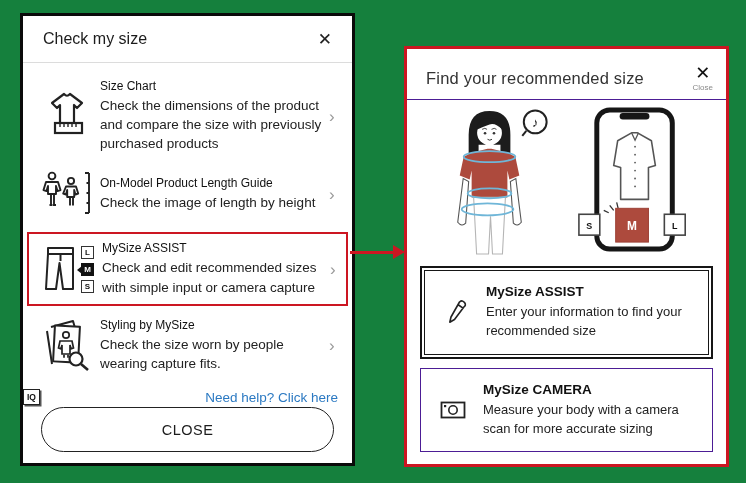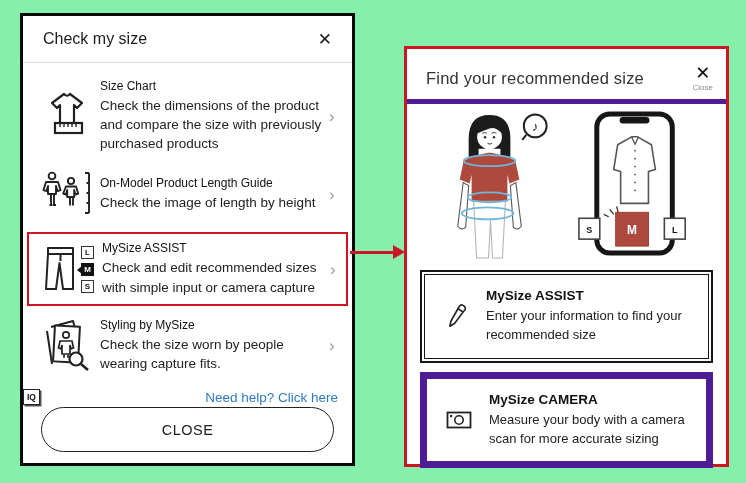--- a/index.html
+++ b/index.html
@@ -5,21 +5,21 @@
   :root{
     --red:#cc1622;
     --maroon:#ad4a3d;
     --mblue:#6fb6d8;
     --link:#2b79c2;
     --ink:#161616;
   }
   *{box-sizing:border-box;margin:0;padding:0;}
   html,body{width:746px;height:483px;background:#fff;overflow:hidden;
     font-family:"Liberation Sans",sans-serif;color:var(--ink);}
-  .stage{position:relative;width:746px;height:483px;background:#86efac;}
+  .stage{position:relative;width:746px;height:483px;background:#15803d;}
 
   
   .modal-left{position:absolute;left:20px;top:13px;width:335px;height:453px;
     border:3px solid #0a0a0a;background:#fff;}
   .lm-header{display:flex;justify-content:space-between;align-items:center;
     height:47px;padding:0 20px;border-bottom:1px solid #dcdcdc;}
   .lm-title{font-size:16px;color:#1c1c1c;}
   .x-btn{font-size:17px;color:#222;cursor:pointer;line-height:1;}
   .items{padding:13px 9px 0 11px;}
   .item{display:flex;align-items:center;margin-bottom:9px;padding:3px 0;}
@@ -50,30 +50,30 @@
 
   
   .arrow-line{position:absolute;left:350px;top:251px;width:45px;height:3px;background:var(--red);}
   .arrow-head{position:absolute;left:393px;top:245px;width:0;height:0;
     border-left:12px solid var(--red);border-top:7.5px solid transparent;border-bottom:7.5px solid transparent;}
 
   
   .modal-right{position:absolute;left:404px;top:46px;width:325px;height:421px;
     border:3px solid var(--red);background:#fff;}
   .rm-header{display:flex;justify-content:space-between;align-items:flex-start;
-    padding:15px 13px 7px 19px;border-bottom:5px solid #4c1d95;}
+    padding:15px 13px 7px 19px;border-bottom:1px solid #4c1d95;}
   .rm-title{font-size:16.5px;color:#333;padding-top:5px;letter-spacing:.2px;}
   .close-col{display:flex;flex-direction:column;align-items:center;cursor:pointer;}
   .close-col .x{font-size:18px;color:#111;line-height:1;}
   .close-col .lbl{font-size:8px;color:#8a8a8a;margin-top:1px;}
   .illustration{display:flex;justify-content:center;padding:5px 0 0;}
   .option{margin:9px 13px 0;cursor:pointer;background:#fff;}
   .option.double{border:2px solid #161616;padding:2px;}
   .option.double .inner{border:1px solid #161616;}
-  .option.single{border:7px solid #4c1d95;}
+  .option.single{border:1px solid #4c1d95;}
   .opt-content{display:flex;align-items:center;gap:17px;padding:13px 10px 13px 19px;}
   .opt-icon{width:26px;display:flex;justify-content:center;}
   .o-title{font-weight:bold;font-size:13.5px;color:#111;margin-bottom:4px;}
   .o-desc{font-size:13px;color:#222;line-height:1.45;max-width:220px;}
 </style>
 </head>
 <body>
 
 <div class="stage">
 

